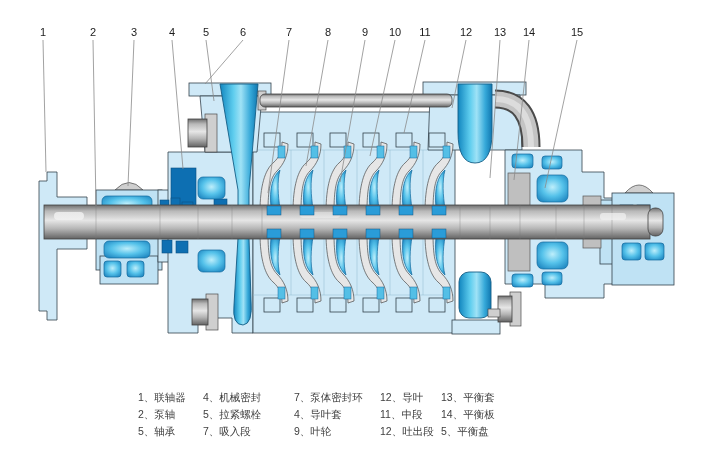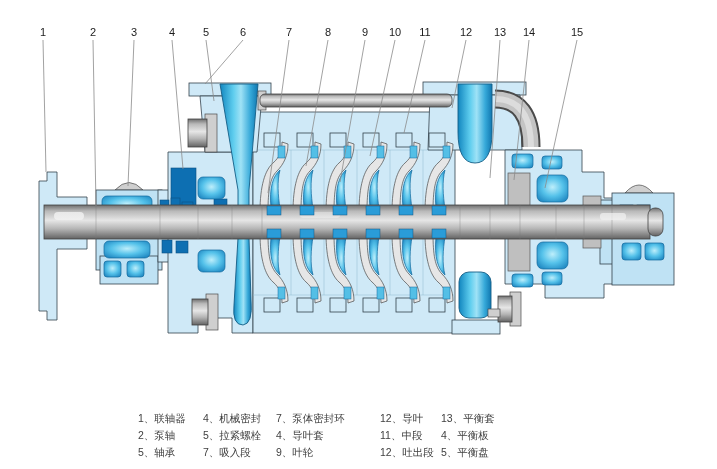--- a/index.html
+++ b/index.html
@@ -14,21 +14,21 @@
   .fun{fill:url(#gFun);stroke:#145e86;stroke-width:.9;}
   .metalBand{fill:#e6e6e6;stroke:#4a4a4a;stroke-width:.7;}
   .grayPlate{fill:#bfbfbf;stroke:#555;stroke-width:.7;}
   .metal{fill:url(#gShaft);stroke:#434343;stroke-width:.8;}
   .metalLight{fill:#cfcfcf;stroke:#4a4a4a;stroke-width:.7;}
   .leader{stroke:var(--c-leader,#8a8a8a);stroke-width:.8;fill:none;}
   .callout{font-size:11px;fill:var(--c-text,#1c1c1c);text-anchor:middle;}
   .seamline{stroke:#8fb9ce;stroke-width:.5;fill:none;}
   
   .legend{position:absolute;top:389px;left:0;width:717px;height:60px;
-          font-size:10.5px;color:var(--c-legend_text,#3f3f3f);margin-top:21px;}
+          font-size:10.5px;color:var(--c-legend_text,#3f3f3f);}
   .legend-col{position:absolute;top:0;}
   .legend-item{height:17px;line-height:17px;white-space:nowrap;}
 </style>
 </head>
 <body>
 
 <div class="page">
 
 <svg width="717" height="380" viewBox="0 0 717 380">
   <defs>
@@ -265,30 +265,30 @@
   <div class="legend-col" style="left:138px">
     <div class="legend-item">1、联轴器</div>
     <div class="legend-item">2、泵轴</div>
     <div class="legend-item">5、轴承</div>
   </div>
   <div class="legend-col" style="left:203px">
     <div class="legend-item">4、机械密封</div>
     <div class="legend-item">5、拉紧螺栓</div>
     <div class="legend-item">7、吸入段</div>
   </div>
-  <div class="legend-col" style="left:276px">
+  <div class="legend-col" style="left:294px">
     <div class="legend-item">7、泵体密封环</div>
     <div class="legend-item">4、导叶套</div>
     <div class="legend-item">9、叶轮</div>
   </div>
   <div class="legend-col" style="left:380px">
     <div class="legend-item">12、导叶</div>
     <div class="legend-item">11、中段</div>
     <div class="legend-item">12、吐出段</div>
   </div>
   <div class="legend-col" style="left:441px">
     <div class="legend-item">13、平衡套</div>
-    <div class="legend-item">4、平衡板</div>
+    <div class="legend-item">14、平衡板</div>
     <div class="legend-item">5、平衡盘</div>
   </div>
 </div>
 
 </div>
 
 </body></html>

